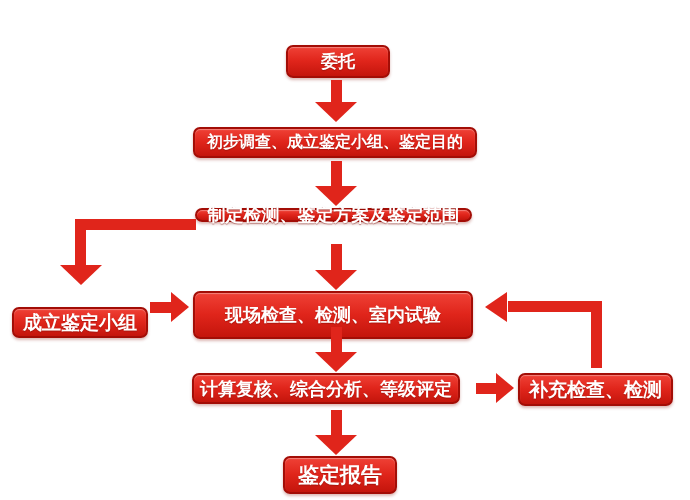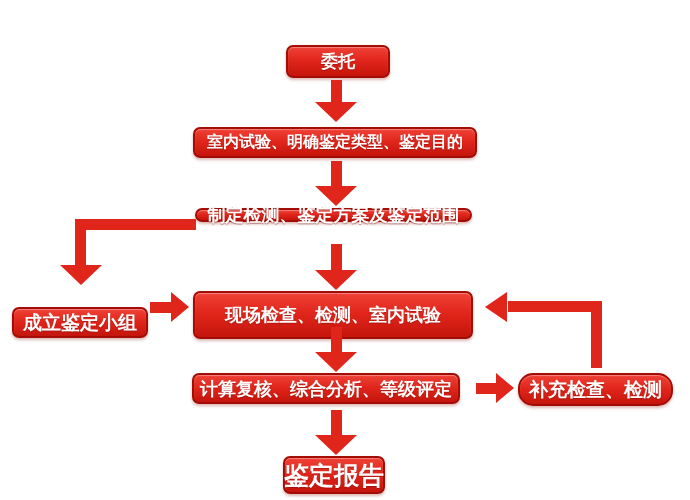--- a/index.html
+++ b/index.html
@@ -39,44 +39,44 @@
 </head>
 <body>
 
 <div class="stage">
 
   <div class="node" style="left:286px;top:45px;width:104px;height:33px;font-size:17px;">
     <span>委托</span>
   </div>
 
   <div class="node" style="left:193px;top:127px;width:284px;height:31px;font-size:16px;">
-    <span>室内试验、明确鉴定类型、鉴定目的</span>
+    <span>初步调查、成立鉴定小组、鉴定目的</span>
   </div>
 
   <div class="node" style="left:195px;top:208px;width:277px;height:14px;font-size:18px;">
     <span>制定检测、鉴定方案及鉴定范围</span>
   </div>
 
   <div class="node" style="left:12px;top:291px;width:136px;height:31px;font-size:19px;margin-top:16px;">
     <span>成立鉴定小组</span>
   </div>
 
   <div class="node" style="left:193px;top:291px;width:280px;height:48px;font-size:18px;">
     <span>现场检查、检测、室内试验</span>
   </div>
 
   <div class="node" style="left:192px;top:373px;width:268px;height:31px;font-size:18px;">
     <span>计算复核、综合分析、等级评定</span>
   </div>
 
-  <div class="node" style="left:518px;top:373px;width:155px;height:33px;font-size:19px;border-radius:15px;">
+  <div class="node" style="left:518px;top:373px;width:155px;height:33px;font-size:19px;">
     <span>补充检查、检测</span>
   </div>
 
-  <div class="node" style="left:283px;top:456px;width:102px;height:38px;font-size:25px;text-align:center;">
+  <div class="node" style="left:283px;top:456px;width:114px;height:38px;font-size:21px;text-align:center;">
     <span>鉴定报告</span>
   </div>
 
   <div>
     <div class="seg" style="left:331px;top:80px;width:11px;height:24px;"></div>
     <div class="head-down" style="left:315px;top:102px;"></div>
   </div>
 
   <div>
     <div class="seg" style="left:331px;top:161px;width:11px;height:27px;"></div>

